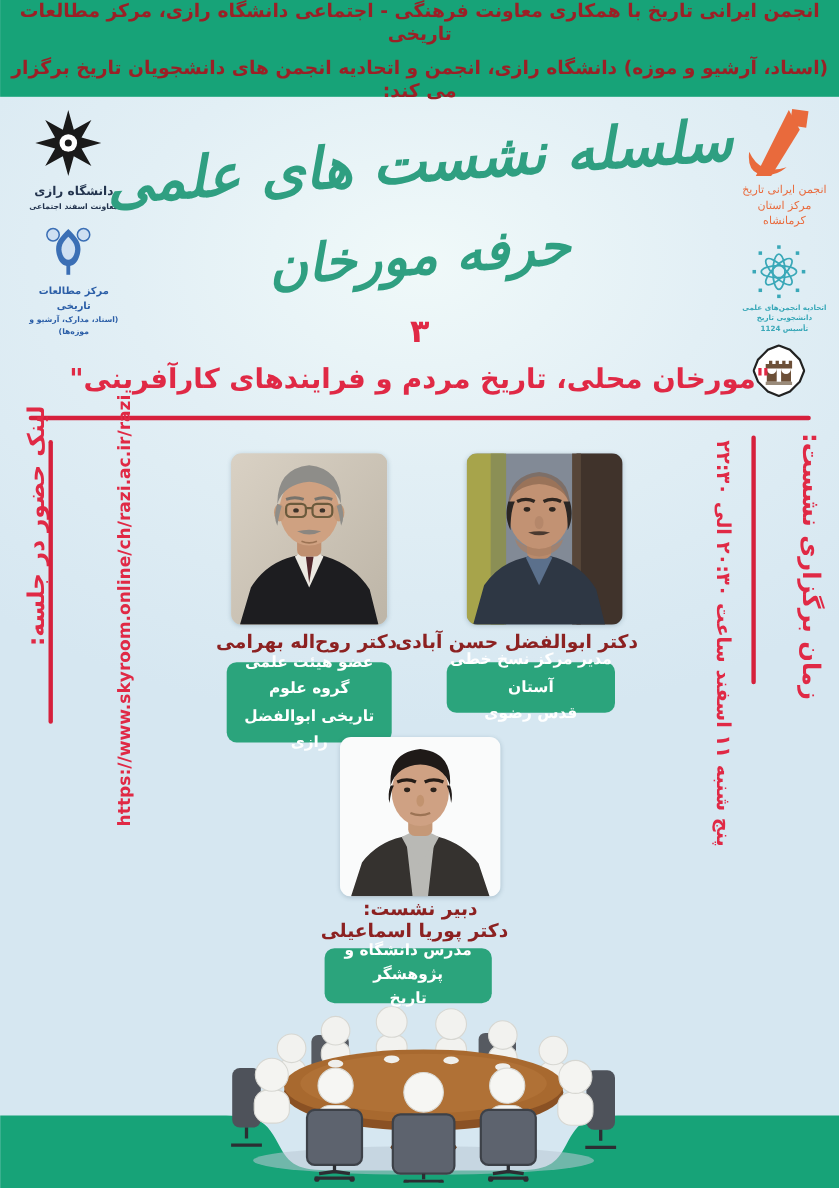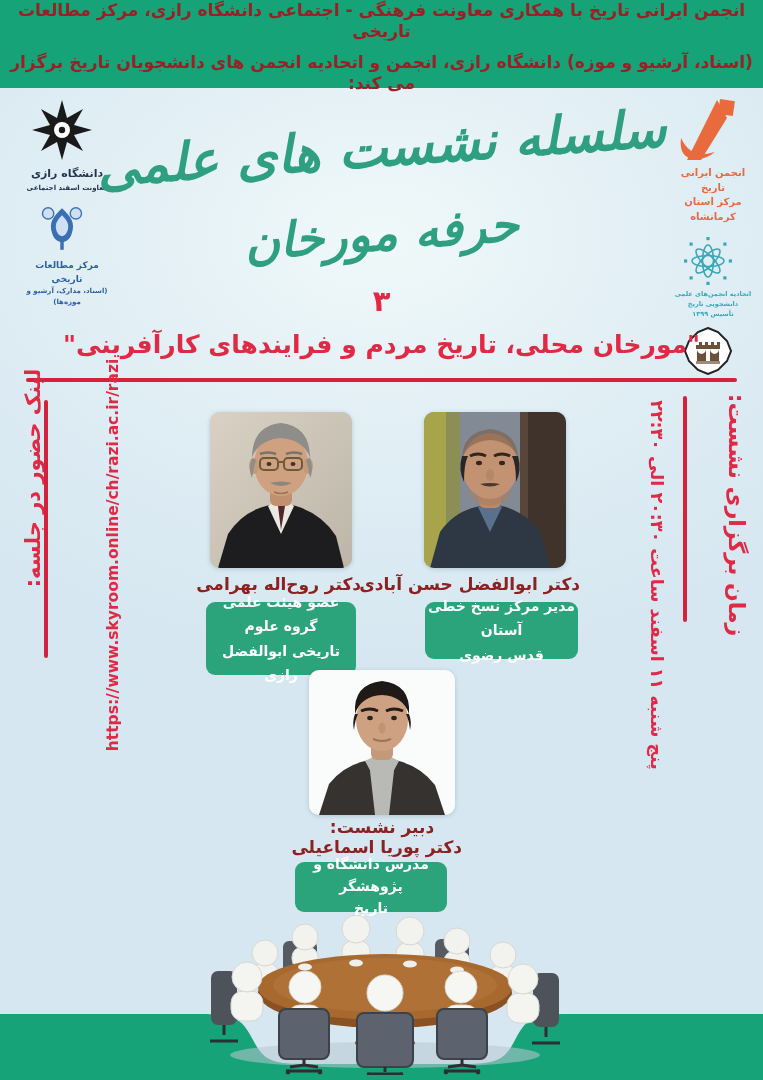--- a/index.html
+++ b/index.html
@@ -15,21 +15,21 @@
     display:flex;flex-direction:column;gap:9px;text-align:center;
   }
   .header div{color:#9b2026;font-weight:bold;font-size:17px;line-height:1.25;}
   
   .logo-col{position:absolute;text-align:center;}
   .logo-caption{font-weight:bold;line-height:1.5;margin-left:10px;}
   .lc-navy{color:#23344e;font-size:11px;}
   .lc-navy-sub{color:#23344e;font-size:7px;font-weight:bold;}
   .lc-blue{color:#2b5ea7;font-size:9px;font-weight:bold;}
   .lc-blue-sub{color:#2b5ea7;font-size:7px;font-weight:bold;}
-  .lc-orange{color:#e96a3c;font-size:10px;font-weight:bold;line-height:1.45;}
+  .lc-orange{color:#e96a3c;font-size:10px;font-weight:normal;line-height:1.45;}
   .lc-teal{color:#3aa8b8;font-size:6.5px;font-weight:bold;line-height:1.5;}
   
   .callig{
     position:absolute;width:763px;text-align:center;color:#2f9f81;
     font-style:italic;font-weight:bold;transform:rotate(-4deg);
   }
   .callig1{top:118px;font-size:52px;}
   .callig2{top:205px;font-size:48px;}
   .session-number{position:absolute;top:284px;left:0;width:763px;text-align:center;
     color:#e02945;font-size:29px;font-weight:bold;}
@@ -102,21 +102,21 @@
           <rect x="23.4" y="45.8" width="3.2" height="3.2"></rect>
         <rect x="1" y="23.4" width="3.2" height="3.2"></rect>
           <rect x="45.8" y="23.4" width="3.2" height="3.2"></rect>
         <rect x="6.5" y="6.5" width="3.2" height="3.2"></rect>
           <rect x="40.3" y="6.5" width="3.2" height="3.2"></rect>
         <rect x="6.5" y="40.3" width="3.2" height="3.2"></rect>
           <rect x="40.3" y="40.3" width="3.2" height="3.2"></rect>
       </g>
     </svg>
     <div class="logo-caption lc-teal">اتحادیه انجمن‌های علمی دانشجویی تاریخ</div>
-    <div class="logo-caption lc-teal">تأسیس ۱۳۹۹</div>
+    <div class="logo-caption lc-teal">تأسیس 1124</div>
     <div style="height:8px"></div>
     <svg width="48" height="48" viewBox="0 0 48 48">
       <polygon points="24,1 34,5 43,14 47,24 43,34 34,43 24,47 14,43 5,34 1,24 5,14 14,5" fill="#ffffff" stroke="#222" stroke-width="2"></polygon>
       <path d="M12,18 h3 v-3 h3 v3 h3 v-3 h3 v3 h3 v-3 h3 v3 h3 v-3 h3 v3 h0 v4 H12 Z" fill="#6d5038"></path>
       <path d="M13,22 h9 v12 a4.5,5 0 0 0 -9,0 z M26,22 h9 v12 a4.5,5 0 0 0 -9,0 z" fill="#6d5038" transform="translate(0,0) scale(1,-1) translate(0,-56)"></path>
       <rect x="12" y="34" width="24" height="3" fill="#9a8b7a"></rect>
     </svg>
   </div>
 
   <div class="callig callig1">سلسله نشست های علمی</div>
@@ -188,21 +188,21 @@
       <path d="M44,78 Q66,96 88,78 Q84,92 66,94 Q48,92 44,78 Z" fill="#a97f63" opacity="0.7"></path>
       <path d="M46,44 Q54,40 62,44" stroke="#2f2620" stroke-width="3" fill="none"></path>
       <path d="M70,44 Q78,40 86,44" stroke="#2f2620" stroke-width="3" fill="none"></path>
       <ellipse cx="55" cy="51" rx="3" ry="2.2" fill="#2f261f"></ellipse>
       <ellipse cx="78" cy="51" rx="3" ry="2.2" fill="#2f261f"></ellipse>
       <path d="M56,72 Q66,77 76,72 Q66,70 56,72 Z" fill="#4a3a30"></path>
       <ellipse cx="66" cy="63" rx="4" ry="6" fill="#b5876a"></ellipse>
     </svg>
   </div>
   <div class="person-name" style="left:410px;top:574px;width:170px;">دکتر ابوالفضل حسن آبادی</div>
-  <div class="badge" style="left:425px;top:602px;width:153px;height:57px;">
+  <div class="badge" style="left:406px;top:602px;width:153px;height:46px;">
     <span>مدیر مرکز نسخ خطی آستان</span>
     <span>قدس رضوی</span>
   </div>
 
   <div class="photo" style="left:309px;top:670px;width:146px;height:145px;">
     <svg width="146" height="145" viewBox="0 0 146 145">
       <rect width="146" height="145" fill="#fafbfb"></rect>
       <path d="M10,145 L20,114 Q34,96 56,91 L73,87 L90,91 Q112,97 126,115 L136,145 Z" fill="#35322f"></path>
       <path d="M56,91 L73,122 L90,91 L82,87 L64,87 Z" fill="#b9b9b5"></path>
       <path d="M60,92 L66,145 L80,145 L86,92 L73,118 Z" fill="#b9b9b5"></path>

